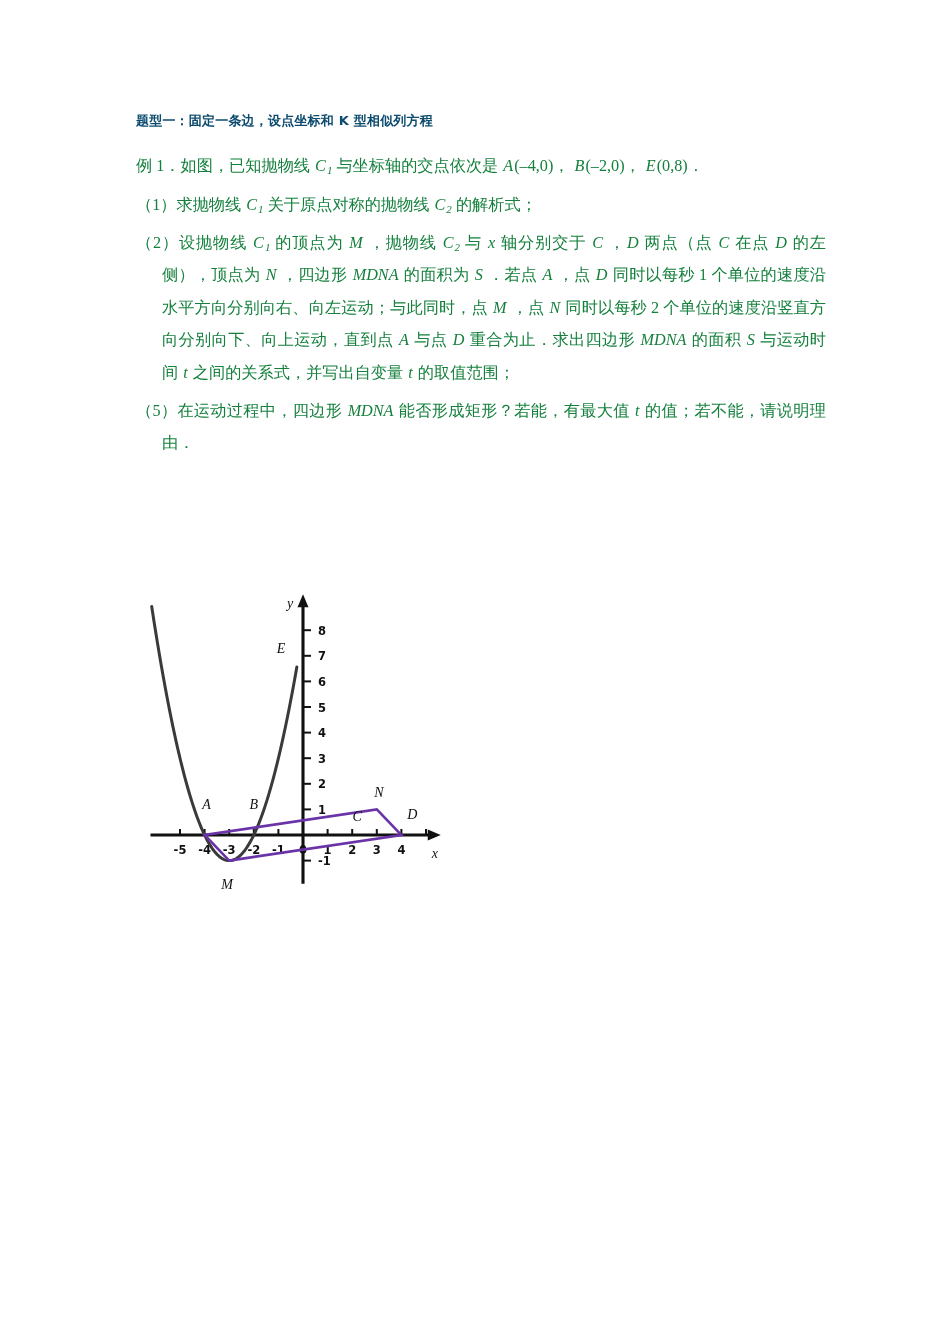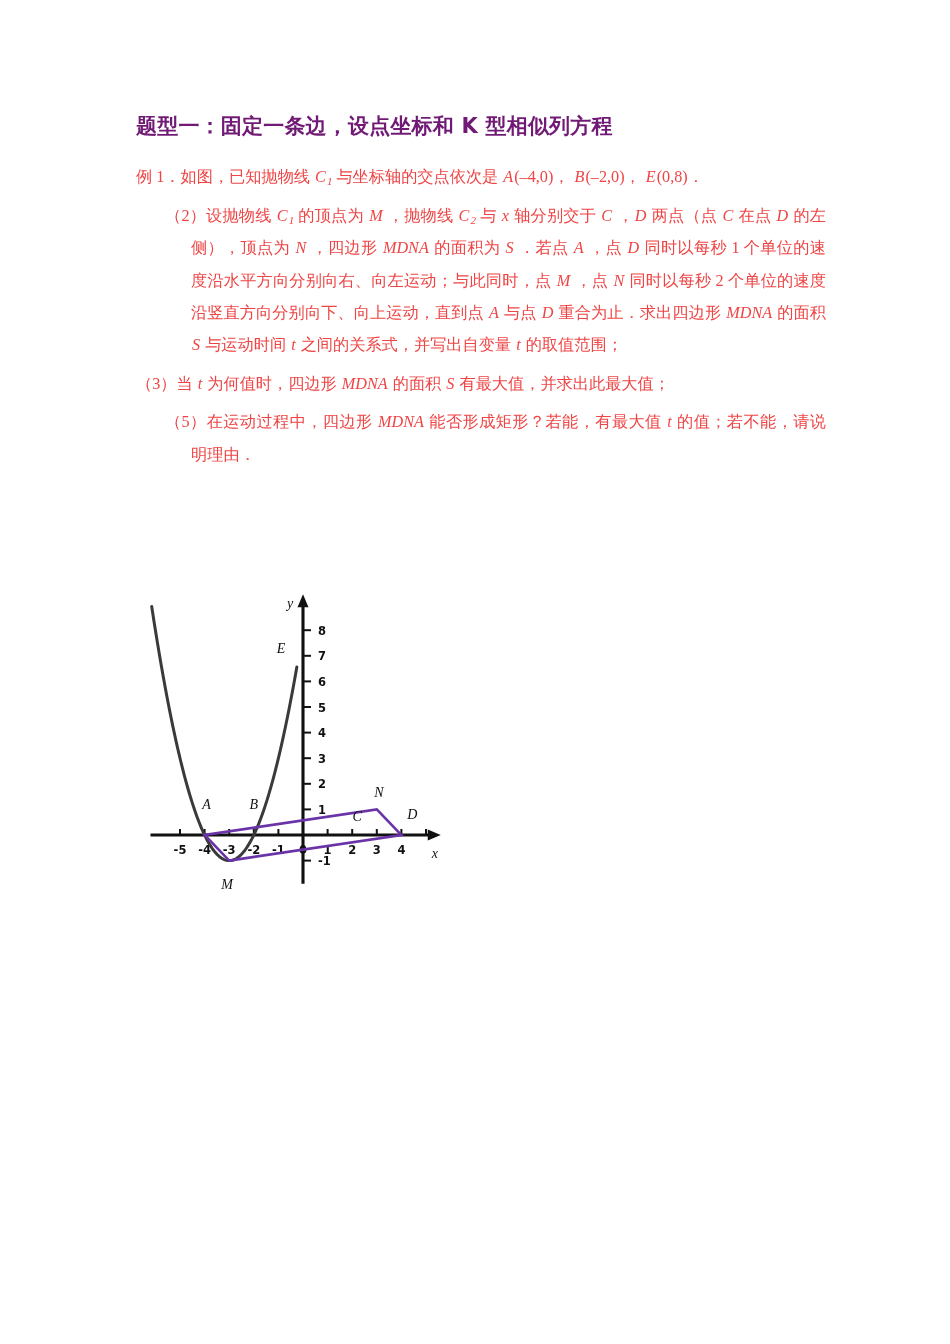--- a/index.html
+++ b/index.html
@@ -25,39 +25,38 @@
     position: absolute;
     left: 136px;
     top: 112px;
     width: 690px;
   }
 
   
   .heading {
     font-family: "DejaVu Sans", "Liberation Sans", sans-serif;
     font-weight: bold;
-    font-size: 21px;
+    font-size: 13px;
     letter-spacing: .2px;
     line-height: 1.4;
     margin: 0 0 20px 0;
-    color: #701a75;
+    color: #0c4a6e;
   }
 
   
   .para {
     font-size: 16.2px;
     line-height: 2.0;
     margin: 0 0 6px 0;
     text-align: justify;
-    color: #ef4444;
+    color: #15803d;
   }
   .para.hang2 {
     padding-left: 26px;
     text-indent: -26px;
-    margin-left: 29px;
   }
   .mi {              
     font-family: "Liberation Serif", "DejaVu Serif", serif;
     font-style: italic;
     padding: 0 1px;
   }
   .mn {              
     font-family: "Liberation Serif", "DejaVu Serif", serif;
     font-style: normal;
   }
@@ -116,28 +115,28 @@
 <div class="page">
 
   <div class="content">
 
     <div class="heading">题型一：固定一条边，设点坐标和 K 型相似列方程</div>
 
     <p class="para">
       <span>例 1．</span><span>如图，已知抛物线 </span><span class="mi">C</span><sub>1</sub><span> 与坐标轴的交点依次是 </span><span class="mi">A</span><span class="mn">(–4,0)</span><span>，</span>&nbsp;<span class="mi">B</span><span class="mn">(–2,0)</span><span>，</span>&nbsp;<span class="mi">E</span><span class="mn">(0,8)</span><span>．</span>
     </p>
 
+    <p class="para">
+      <span>（1）求抛物线 </span><span class="mi">C</span><sub>1</sub><span> 关于原点对称的抛物线 </span><span class="mi">C</span><sub>2</sub><span> 的解析式；</span>
+    </p>
 
     <p class="para hang2">
       <span>（2）设抛物线 </span><span class="mi">C</span><sub>1</sub><span> 的顶点为 </span><span class="mi">M</span><span> ，抛物线 </span><span class="mi">C</span><sub>2</sub><span> 与 </span><span class="mi">x</span><span> 轴分别交于 </span><span class="mi">C</span><span> ，</span><span class="mi">D</span><span> 两点（点 </span><span class="mi">C</span><span> 在点 </span><span class="mi">D</span><span> 的左侧），</span><span>顶点为 </span><span class="mi">N</span><span> ，四边形 </span><span class="mi">MDNA</span><span> 的面积为 </span><span class="mi">S</span><span> ．若点 </span><span class="mi">A</span><span> ，点 </span><span class="mi">D</span><span> 同时以每秒 1 个单位的速度沿水平</span><span>方向分别向右、向左运动；与此同时，点 </span><span class="mi">M</span><span> ，点 </span><span class="mi">N</span><span> 同时以每秒 2 个单位的速度沿竖直方</span><span>向分别向下、向上运动，直到点 </span><span class="mi">A</span><span> 与点 </span><span class="mi">D</span><span> 重合为止．求出四边形 </span><span class="mi">MDNA</span><span> 的面积 </span><span class="mi">S</span><span> 与运动</span><span>时间 </span><span class="mi">t</span><span> 之间的关系式，并写出自变量 </span><span class="mi">t</span><span> 的取值范围；</span>
     </p>
 
-    <p class="para">
-      <span>（3）当 </span><span class="mi">t</span><span> 为何值时，四边形 </span><span class="mi">MDNA</span><span> 的面积 </span><span class="mi">S</span><span> 有最大值，并求出此最大值；</span>
-    </p>
 
     <p class="para hang2">
       <span>（5）在运动过程中，四边形 </span><span class="mi">MDNA</span><span> 能否形成矩形？若能，有最大值 </span><span class="mi">t</span><span> 的值；若不能，请说</span><span>明理由．</span>
     </p>
 
   </div>
 
   <div class="figure-wrap">
     <svg id="fig" width="340" height="350" viewBox="0 0 340 350">
       <g>

